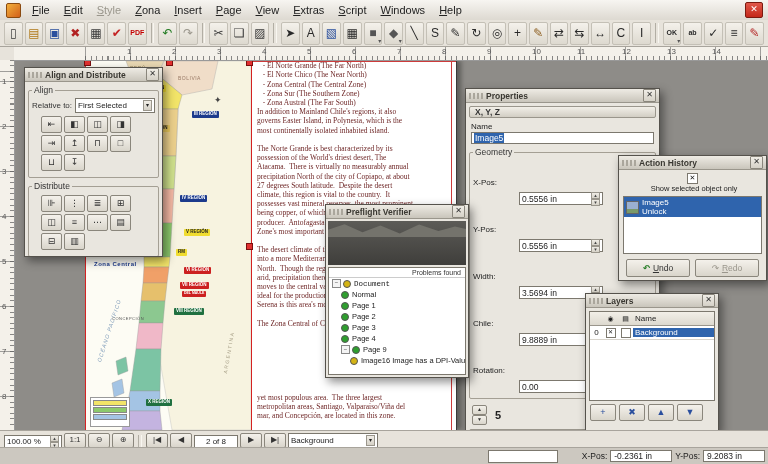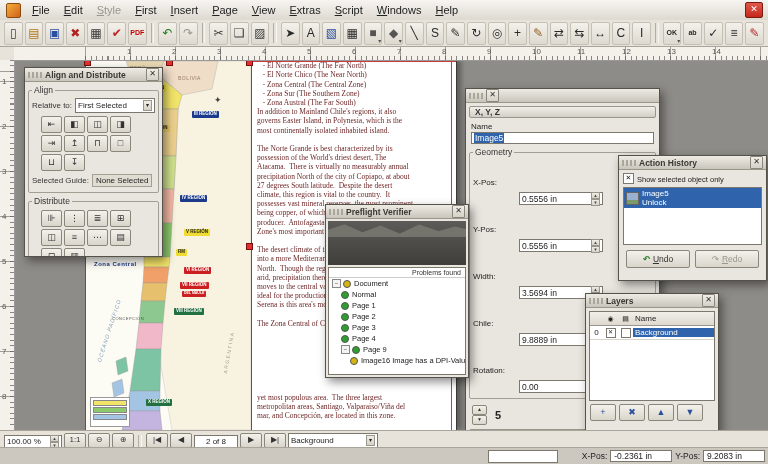--- a/index.html
+++ b/index.html
@@ -95,21 +95,21 @@
   .flexfill{flex:1;}
   .bp{width:14px;height:14px;border:1px solid #8a867c;
     background:radial-gradient(circle at 2.5px 2.5px,#c22222 1.3px,transparent 1.4px),
       radial-gradient(circle at 11px 2.5px,#777 1.2px,transparent 1.3px),
       radial-gradient(circle at 2.5px 11px,#777 1.2px,transparent 1.3px),
       radial-gradient(circle at 11px 11px,#777 1.2px,transparent 1.3px),
       radial-gradient(circle at 7px 7px,#777 1.2px,transparent 1.3px),#fff;}
   .chainbtn{position:absolute;right:4px;top:46px;width:12px;height:28px;font-size:8px;line-height:28px;}
   .bpwrap{position:absolute;right:4px;top:86px;}
   
-  .chkrow{display:flex;align-items:flex-end;margin:3px 4px;}
+  .chkrow{display:flex;align-items:center;margin:3px 4px;flex-direction:column;}
   .chk{width:9px;height:9px;background:#fff;border:1px solid #7c786e;font-size:7px;line-height:8px;text-align:center;color:#222;}
   .chk.empty{color:transparent;}
   .chklbl{font-size:7.5px;margin-left:3px;white-space:nowrap;}
   #ah-list{margin:0 4px;background:#fff;border:1px solid #7c786e;height:56px;overflow:hidden;}
   .ah-row{display:flex;align-items:center;font-size:8px;padding:1px 2px;}
   .ah-row.sel{background:#2f64ad;color:#fff;}
   .ah-ico{width:11px;height:11px;margin-right:3px;border:1px solid #666;
     background:linear-gradient(180deg,#9ab0d0 60%,#7a9a6a 60%);}
   .ah-col div{line-height:9px;}
   .ah-btns{display:flex;justify-content:center;gap:5px;margin:5px 0;}
@@ -157,21 +157,21 @@
 <body>
 
 <div id="app">
 
   <div id="menubar">
     <div id="appicon"></div>
     <div id="menu-items">
         <div class="menu-item">File</div>
         <div class="menu-item">Edit</div>
         <div class="menu-item disabled">Style</div>
-        <div class="menu-item">First</div>
+        <div class="menu-item">Zona</div>
         <div class="menu-item">Insert</div>
         <div class="menu-item">Page</div>
         <div class="menu-item">View</div>
         <div class="menu-item">Extras</div>
         <div class="menu-item">Script</div>
         <div class="menu-item">Windows</div>
         <div class="menu-item">Help</div>
       </div>
     <div id="mb-spacer"></div>
     <div id="mdi-close">✕</div>
@@ -440,24 +440,20 @@
           <div class="btn abtn">◧</div>
           <div class="btn abtn">◫</div>
           <div class="btn abtn">◨</div>
           <div class="btn abtn">⇥</div>
           <div class="btn abtn">↥</div>
           <div class="btn abtn">⊓</div>
           <div class="btn abtn">□</div>
           <div class="btn abtn">⊔</div>
           <div class="btn abtn">↧</div>
         </div>
-      <div class="row">
-        <span class="lbl">Selected Guide:</span>
-        <span class="flatval">None Selected</span>
-      </div>
     </fieldset>
     <fieldset>
       <legend>Distribute</legend>
       <div class="bgrid" id="dist-grid">
           <div class="btn abtn">⊪</div>
           <div class="btn abtn">⋮</div>
           <div class="btn abtn">≣</div>
           <div class="btn abtn">⊞</div>
           <div class="btn abtn">◫</div>
           <div class="btn abtn">≡</div>
@@ -466,20 +462,21 @@
           <div class="btn abtn">⊟</div>
           <div class="btn abtn">▥</div>
         </div>
 
     </fieldset>
   </div>
 
   <div class="dlg" id="dlg-props" style="left:465px;top:88px;width:193px;height:342px;z-index:10;">
     <div class="dlg-title">
       <span class="grip"></span>
+      <span class="dlg-title-text">Properties</span>
       <span class="dlg-close">✕</span>
     </div>
     <div class="dlg-body">
       <div class="secbar">X, Y, Z</div>
       <div class="plabel">Name</div>
       <div class="field pname">
         <span class="selhl">Image5</span>
       </div>
       <fieldset style="position:relative;">
         <legend>Geometry</legend>
@@ -561,21 +558,21 @@
   <div class="dlg" id="dlg-preflight" style="left:325px;top:204px;width:142px;height:172px;z-index:12;">
     <div class="dlg-title">
       <span class="grip"></span>
       <span class="dlg-title-text">Preflight Verifier</span>
       <span class="dlg-close">✕</span>
     </div>
     <div class="pf-preview"></div>
     <div class="pf-listwrap">
       <div class="pf-header"><span>Problems found</span></div>
       <div id="pf-list">
-          <div class="pf-row" style="padding-left: 3px;">
+          <div class="pf-row" style="padding-left: 3px; font-family: Liberation Mono, monospace;">
             <span class="pf-exp">−</span>
             <span class="pf-dot" style="background: rgb(212, 180, 20);"></span>
             <span class="pf-lbl">Document</span>
           </div>
           <div class="pf-row" style="padding-left: 12px;">
             <span class="pf-dot" style="background: rgb(46, 158, 46);"></span>
             <span class="pf-lbl">Normal</span>
           </div>
           <div class="pf-row" style="padding-left: 12px;">
             <span class="pf-dot" style="background: rgb(46, 158, 46);"></span>

